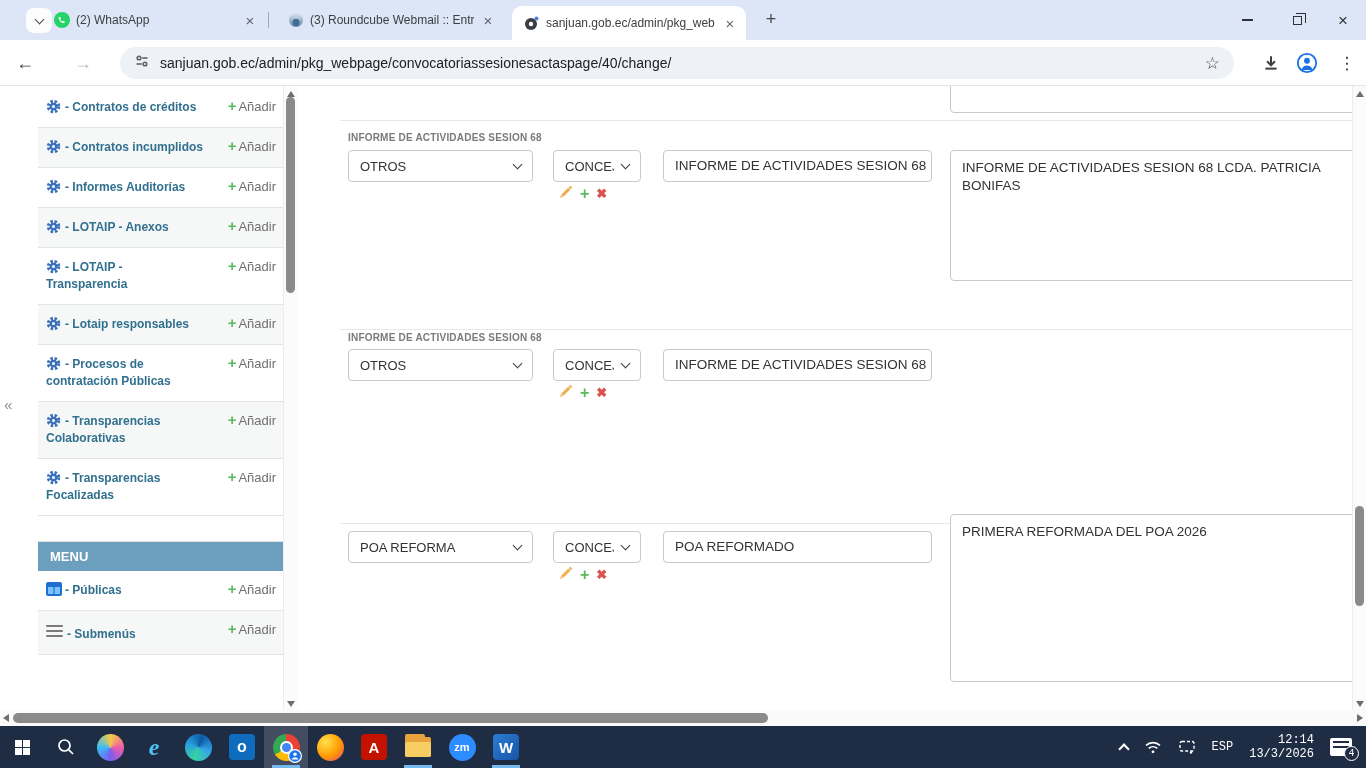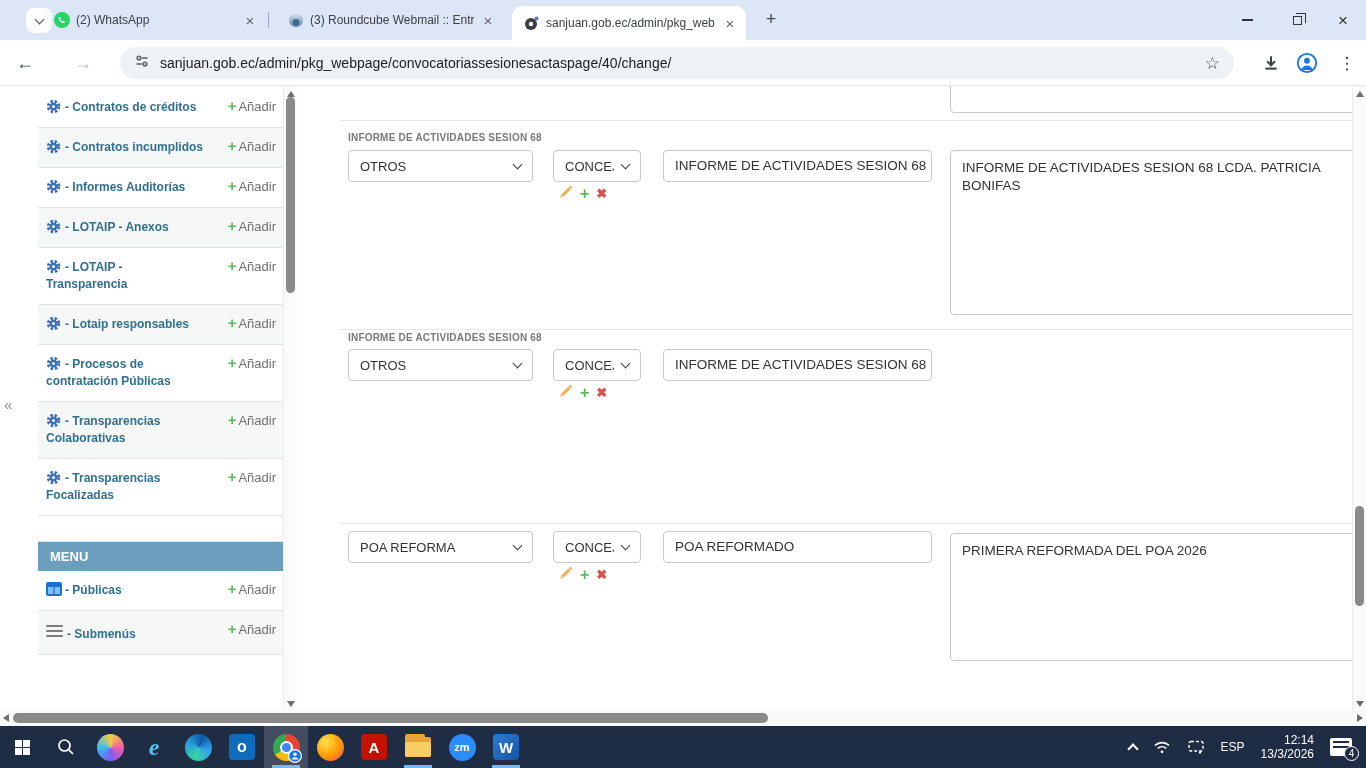--- a/index.html
+++ b/index.html
@@ -70,21 +70,21 @@
   .arr-r { right:3px; top:4px; border-top:4px solid transparent; border-bottom:4px solid transparent; border-left:6px solid #6e6e6e; }
 
   
   .taskbar { position:absolute; left:0; top:726px; width:1366px; height:42px; background:#1e2c44; display:flex; align-items:stretch; }
   .tb-btn { width:44px; display:flex; align-items:center; justify-content:center; position:relative; }
   .tb-btn.running:after { content:""; position:absolute; left:8px; right:8px; bottom:0; height:3px; background:#76b9ed; }
   .tb-btn.focused { background:rgba(255,255,255,.16); }
   .win-logo { width:15px; height:15px; display:grid; grid-template-columns:7px 7px; grid-gap:1.5px; }
   .win-logo div { background:#fff; width:7px; height:7px; }
   .circle-ic { width:27px; height:27px; border-radius:50%; display:flex; align-items:center; justify-content:center; }
-  .tray { margin-left:auto; display:flex; align-items:center; gap:16px; padding-right:14px; color:#fff; }
+  .tray { margin-left:auto; display:flex; align-items:center; gap:16px; padding-right:14px; color:#fff;font-family:Liberation Mono, monospace; }
   .chev-up { width:8px; height:8px; border-left:2px solid #fff; border-top:2px solid #fff; transform:rotate(45deg); margin-top:4px; }
   .clock { text-align:right; font-size:12px; line-height:14px; }
   .notif { position:relative; width:22px; height:18px; background:#fff; border-radius:2px; }
   .notif div { height:2px; background:#1e2c44; margin:3px 3px 0 3px; }
   .badge { position:absolute; right:-7px; bottom:-5px; width:15px; height:15px; border-radius:50%; background:#1e2c44; border:1.5px solid #fff; color:#fff; font-size:10px; text-align:center; line-height:13px; }
   .folder-ic { position:relative; width:26px; height:20px; }
   .folder-ic .back { position:absolute; left:0; top:0; width:26px; height:20px; background:#e8a33d; border-radius:2px; }
   .folder-ic .tab { position:absolute; left:0; top:-3px; width:11px; height:6px; background:#e8a33d; border-radius:2px 2px 0 0; }
   .folder-ic .front { position:absolute; left:0; top:5px; width:26px; height:15px; background:#f8cd63; border-radius:2px; }
   .sq-ic { width:26px; height:26px; border-radius:4px; display:flex; align-items:center; justify-content:center; color:#fff; font-weight:bold; }
@@ -304,21 +304,21 @@
     <div class="flabel" style="top:46px;">INFORME DE ACTIVIDADES SESION 68</div>
     <div class="sel" style="left:51px;top:64px;width:185px;">
         <span class="sv">OTROS</span>
         <span class="sc"></span>
       </div>
     <div class="sel" style="left:256px;top:64px;width:88px;">
         <span class="sv">CONCEJO</span>
         <span class="sc"></span>
       </div>
     <div class="tinput" style="left:366px;top:64px;width:269px;">INFORME DE ACTIVIDADES SESION 68</div>
-    <div class="tarea" style="top:64px;height:165px;">INFORME DE ACTIVIDADES SESION 68 LCDA. PATRICIA BONIFAS</div>
+    <div class="tarea" style="top:64px;height:131px;">INFORME DE ACTIVIDADES SESION 68 LCDA. PATRICIA BONIFAS</div>
     <div class="acts" style="left:262px;top:99px;">
       <span><svg width="14" height="14" viewBox="0 0 16 16">
             <path d="M1.5 14.5l.6-3 2.4 2.4-3 .6z" fill="#f0ad4e"></path>
             <path d="M4.9 13.5L2.5 11.1l8.2-8.2 2.4 2.4z" fill="#f0ad4e"></path>
             <path d="M13.6 4.8l-2.4-2.4 1-1c.4-.4 1-.4 1.4 0l1 1c.4.4.4 1 0 1.4z" fill="#f0ad4e"></path>
           </svg></span>
       <span class="act-add">+</span>
       <span class="act-del">✖</span>
     </div>
 
@@ -348,21 +348,21 @@
 
     <div class="sel" style="left:51px;top:445px;width:185px;">
         <span class="sv">POA REFORMA</span>
         <span class="sc"></span>
       </div>
     <div class="sel" style="left:256px;top:445px;width:88px;">
         <span class="sv">CONCEJO</span>
         <span class="sc"></span>
       </div>
     <div class="tinput" style="left:366px;top:445px;width:269px;">POA REFORMADO</div>
-    <div class="tarea" style="top:447px;height:128px;">PRIMERA REFORMADA DEL POA 2026</div>
+    <div class="tarea" style="top:428px;height:168px;">PRIMERA REFORMADA DEL POA 2026</div>
     <div class="acts" style="left:262px;top:480px;">
       <span><svg width="14" height="14" viewBox="0 0 16 16">
             <path d="M1.5 14.5l.6-3 2.4 2.4-3 .6z" fill="#f0ad4e"></path>
             <path d="M4.9 13.5L2.5 11.1l8.2-8.2 2.4 2.4z" fill="#f0ad4e"></path>
             <path d="M13.6 4.8l-2.4-2.4 1-1c.4-.4 1-.4 1.4 0l1 1c.4.4.4 1 0 1.4z" fill="#f0ad4e"></path>
           </svg></span>
       <span class="act-add">+</span>
       <span class="act-del">✖</span>
     </div>
   </div>

